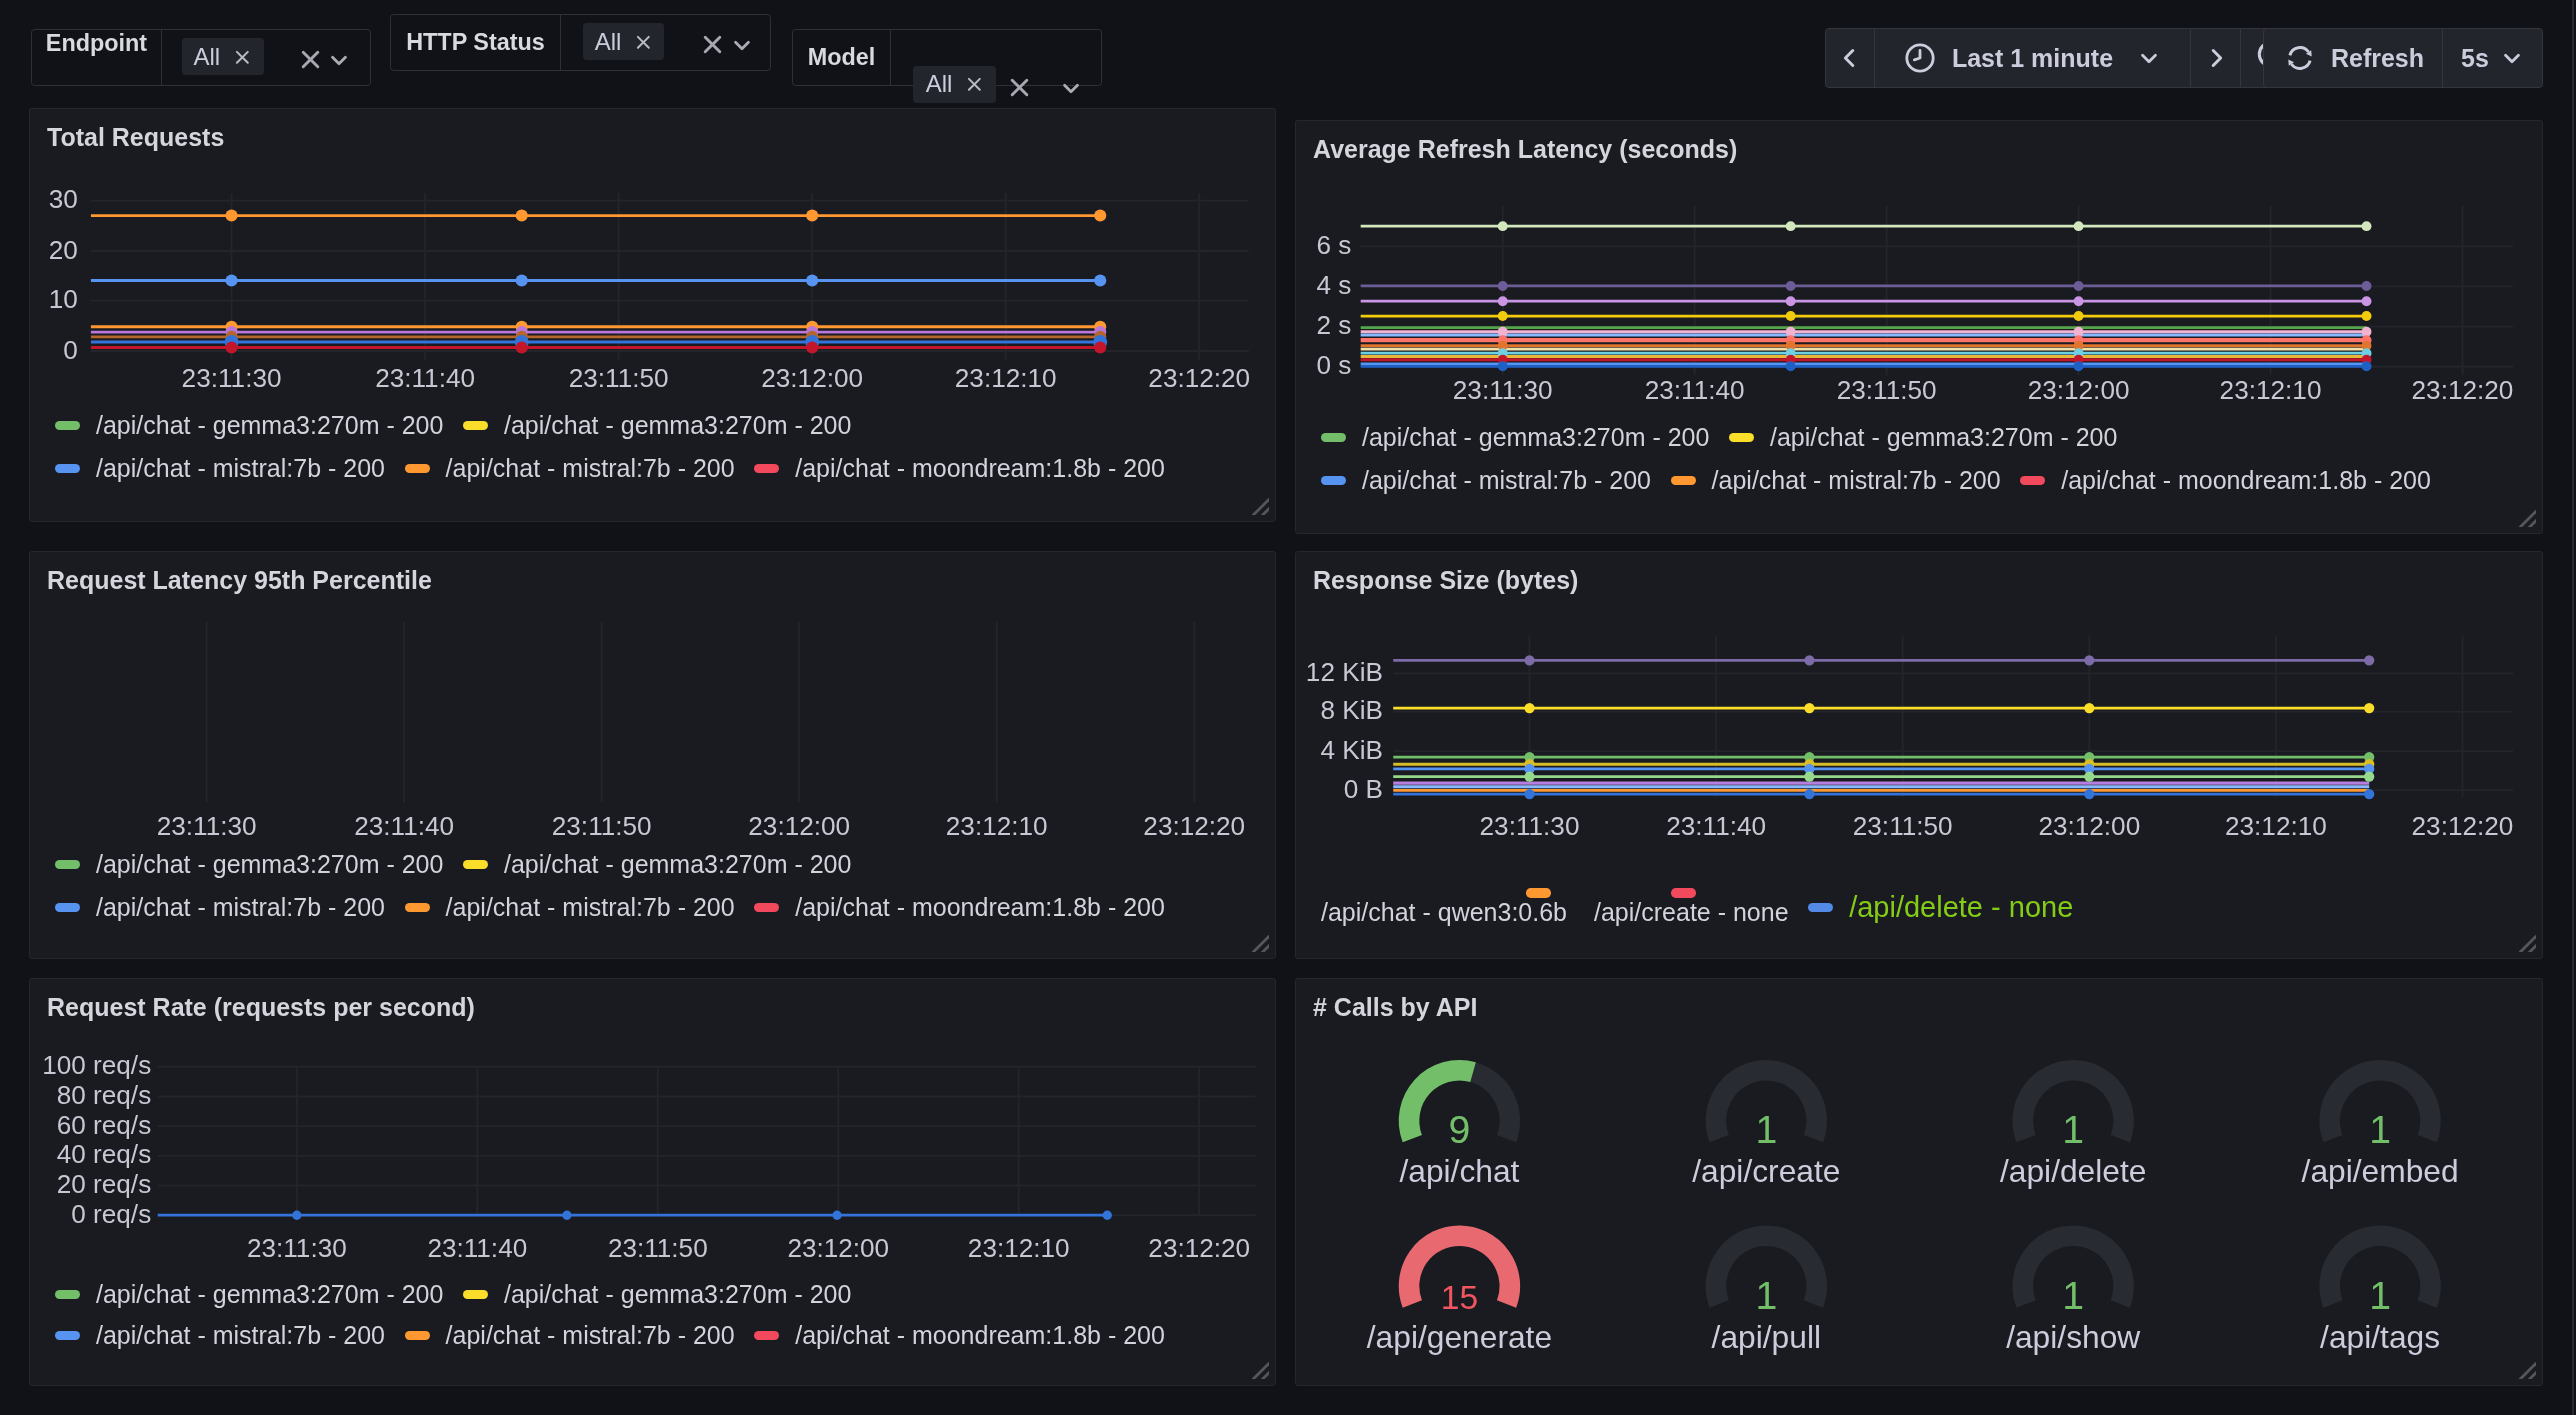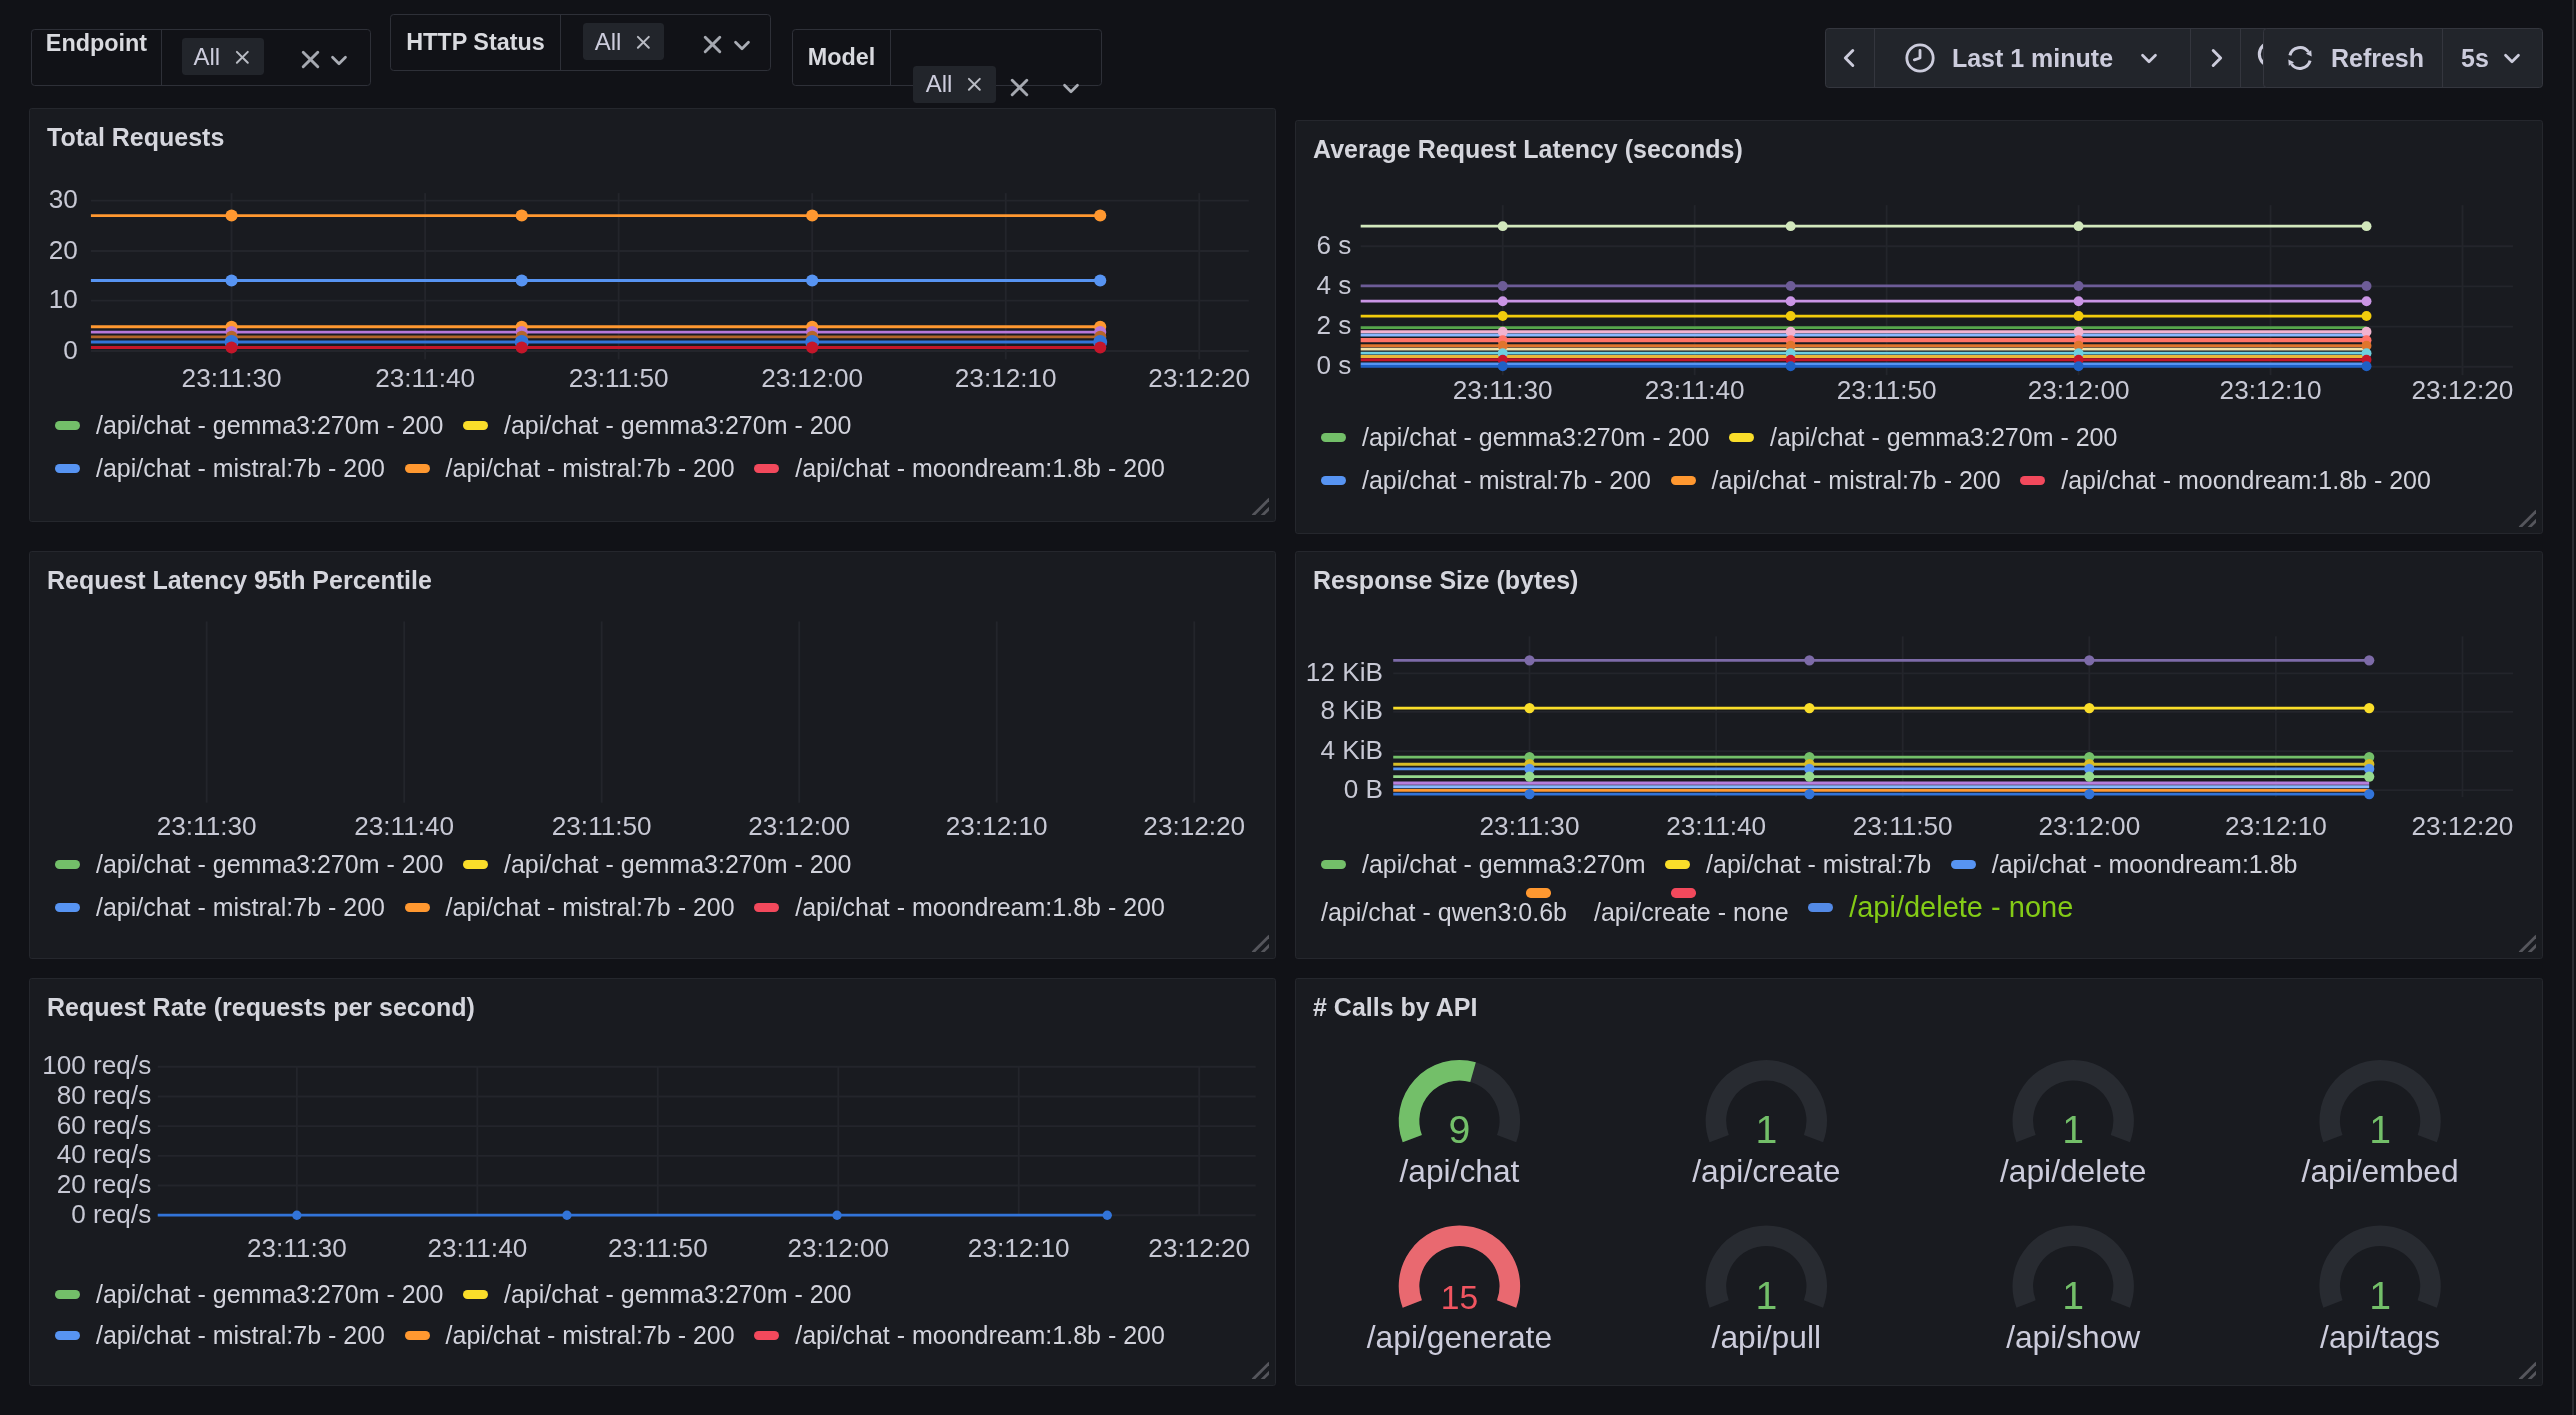--- a/index.html
+++ b/index.html
@@ -227,21 +227,21 @@
         <span style="width:25px;height:9.3px;border-radius:4.7px;background:#f2495c;display:inline-block;margin-right:16px;"></span>
         <span style="color:#d2d3dc;font-size:25px;">/api/chat - moondream:1.8b - 200</span>
       </span>
     </div>
     <svg style="position:absolute;right:5.6px;bottom:5.6px;" width="20.6" height="20.6" viewBox="0 0 22 22">
       <line x1="4" y1="22" x2="22" y2="4" stroke="#55565c" stroke-width="3"></line>
       <line x1="13" y1="23" x2="23" y2="13" stroke="#55565c" stroke-width="3"></line>
     </svg>
   </div>
 <div class="panel" style="left:1295px;top:120px;width:1248px;height:414px;">
-    <div class="ptitle">Average Request Latency (seconds)</div>
+    <div class="ptitle">Average Refresh Latency (seconds)</div>
     <svg style="position:absolute;left:0;top:0;" width="1248" height="414" viewBox="0 0 1335 443">
       <line x1="69" y1="134" x2="1302" y2="134" stroke="#23252b" stroke-width="2"></line>
       <line x1="69" y1="177" x2="1302" y2="177" stroke="#23252b" stroke-width="2"></line>
       <line x1="69" y1="220" x2="1302" y2="220" stroke="#23252b" stroke-width="2"></line>
       <line x1="69" y1="263" x2="1302" y2="263" stroke="#23252b" stroke-width="2"></line>
       <line x1="221" y1="90" x2="221" y2="263" stroke="#23252b" stroke-width="2"></line>
       <line x1="221" y1="263" x2="221" y2="272" stroke="#23252b" stroke-width="2"></line>
       <line x1="426.4" y1="90" x2="426.4" y2="263" stroke="#23252b" stroke-width="2"></line>
       <line x1="426.4" y1="263" x2="426.4" y2="272" stroke="#23252b" stroke-width="2"></line>
       <line x1="631.8" y1="90" x2="631.8" y2="263" stroke="#23252b" stroke-width="2"></line>
@@ -447,34 +447,20 @@
       <text x="93" y="178.8" font-size="28" fill="#c7c8d4" text-anchor="end" font-weight="400" font-family="Liberation Sans, sans-serif">8 KiB</text>
       <text x="93" y="220.8" font-size="28" fill="#c7c8d4" text-anchor="end" font-weight="400" font-family="Liberation Sans, sans-serif">4 KiB</text>
       <text x="93" y="262.5" font-size="28" fill="#c7c8d4" text-anchor="end" font-weight="400" font-family="Liberation Sans, sans-serif">0 B</text>
       <text x="249.8" y="302" font-size="28" fill="#c7c8d4" text-anchor="middle" font-weight="400" font-family="Liberation Sans, sans-serif">23:11:30</text>
       <text x="449.4" y="302" font-size="28" fill="#c7c8d4" text-anchor="middle" font-weight="400" font-family="Liberation Sans, sans-serif">23:11:40</text>
       <text x="649.0" y="302" font-size="28" fill="#c7c8d4" text-anchor="middle" font-weight="400" font-family="Liberation Sans, sans-serif">23:11:50</text>
       <text x="848.6" y="302" font-size="28" fill="#c7c8d4" text-anchor="middle" font-weight="400" font-family="Liberation Sans, sans-serif">23:12:00</text>
       <text x="1048.2" y="302" font-size="28" fill="#c7c8d4" text-anchor="middle" font-weight="400" font-family="Liberation Sans, sans-serif">23:12:10</text>
       <text x="1247.8" y="302" font-size="28" fill="#c7c8d4" text-anchor="middle" font-weight="400" font-family="Liberation Sans, sans-serif">23:12:20</text>
     </svg>
-    <div style="position:absolute;left:25px;top:294px;height:37px;display:flex;align-items:center;white-space:nowrap;">
-      <span style="display:inline-flex;align-items:center;margin-right:19.6px;">
-        <span style="width:25px;height:9.3px;border-radius:4.7px;background:#73bf69;display:inline-block;margin-right:16px;"></span>
-        <span style="color:#d2d3dc;font-size:25px;">/api/chat - gemma3:270m</span>
-      </span>
-      <span style="display:inline-flex;align-items:center;margin-right:19.6px;">
-        <span style="width:25px;height:9.3px;border-radius:4.7px;background:#fade2a;display:inline-block;margin-right:16px;"></span>
-        <span style="color:#d2d3dc;font-size:25px;">/api/chat - mistral:7b</span>
-      </span>
-      <span style="display:inline-flex;align-items:center;margin-right:19.6px;">
-        <span style="width:25px;height:9.3px;border-radius:4.7px;background:#5794f2;display:inline-block;margin-right:16px;"></span>
-        <span style="color:#d2d3dc;font-size:25px;">/api/chat - moondream:1.8b</span>
-      </span>
-    </div>
     <div style="position:absolute;left:25px;top:337px;height:37px;display:flex;align-items:center;white-space:nowrap;">
       <span style="display:inline-flex;align-items:flex-end;margin-right:27px;flex-direction:column;">
         <span style="width:25px;height:9.3px;border-radius:4.7px;background:#ff9830;display:inline-block;margin-right:16px;"></span>
         <span style="color:#d2d3dc;font-size:25px;">/api/chat - qwen3:0.6b</span>
       </span>
       <span style="display:inline-flex;align-items:center;margin-right:19.6px;flex-direction:column;">
         <span style="width:25px;height:9.3px;border-radius:4.7px;background:#f2495c;display:inline-block;margin-right:16px;"></span>
         <span style="color:#d2d3dc;font-size:25px;">/api/create - none</span>
       </span>
       <span style="display:inline-flex;align-items:center;margin-right:19.6px;">

